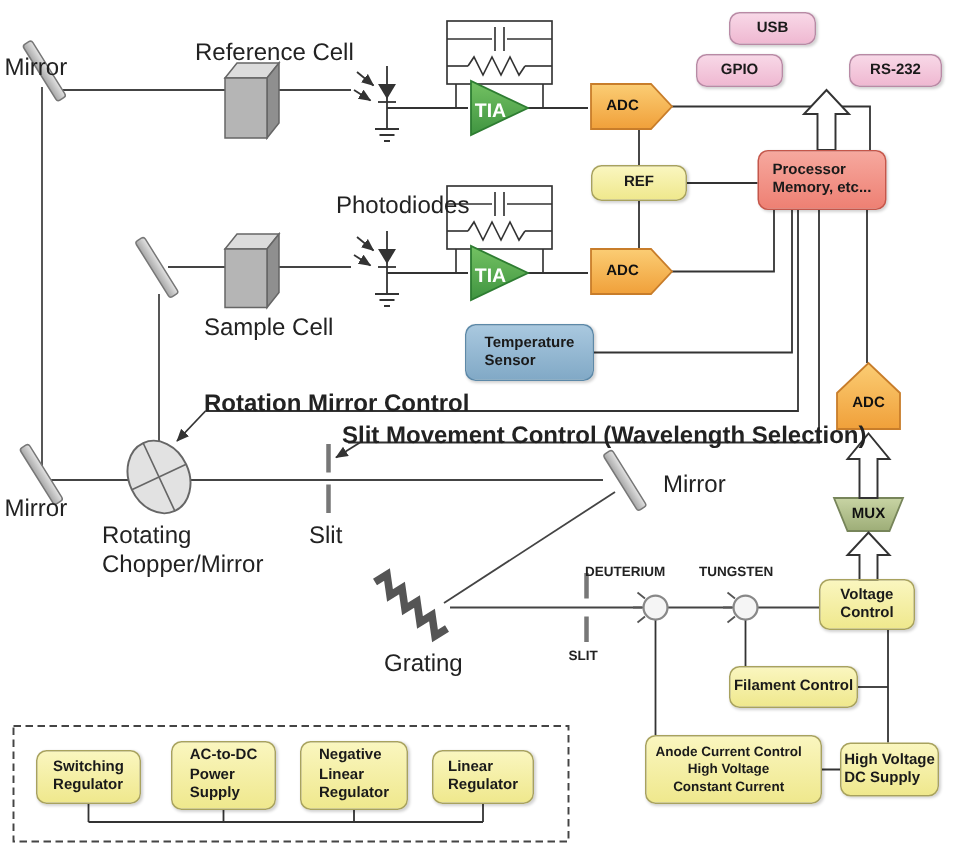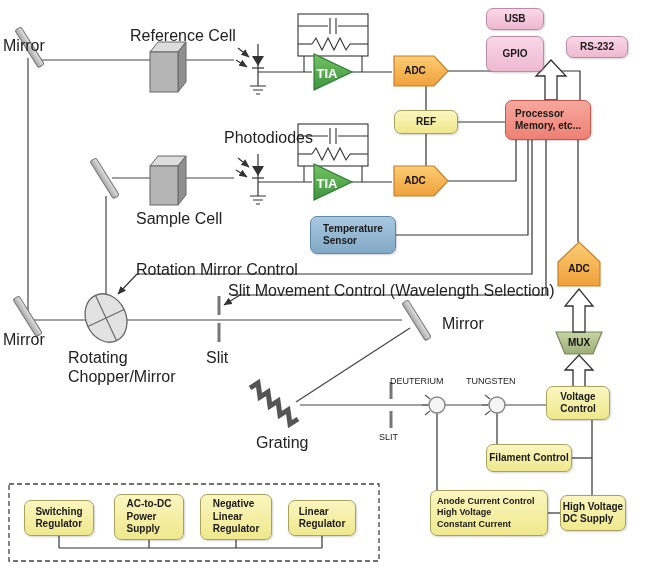--- a/index.html
+++ b/index.html
@@ -1,33 +1,33 @@
 <!DOCTYPE html>
 <html><head>
 <meta charset="utf-8">
 <style>
   *{margin:0;padding:0;box-sizing:border-box}
   html,body{background:#fff}
   .stage{position:relative;width:650px;height:567px;background:#ffffff;
          font-family:"Liberation Sans",sans-serif;overflow:hidden}
   .stage svg{position:absolute;left:0;top:0}
   .lbl{position:absolute;font-size:16px;color:#222;white-space:pre-line;line-height:1.2}
-  .b{font-weight:normal}
+  .b{font-weight:bold}
   .tiny{font-size:9px}
   .box{position:absolute;display:flex;align-items:center;justify-content:center;
        font-size:10px;font-weight:bold;color:#1a1a1a;
        border-radius:7px;border:1px solid #999;white-space:pre-line;line-height:1.25;
        box-shadow:1px 1px 2px rgba(0,0,0,.18)}
   .pink  {background:linear-gradient(#f8d8e7,#efb8d1);border-color:#b98aa5}
   .yellow{background:linear-gradient(#faf6bf,#efe88d);border-color:#a8a25e}
   .red   {background:linear-gradient(#f6a89e,#ee8073);border-color:#c4564a}
   .blue  {background:linear-gradient(#a9c8df,#81a9c6);border-color:#5d89a8}
   .shape-lbl{position:absolute;text-align:center;font-weight:bold;color:#111;font-size:10px}
   .white{color:#fff;font-size:13px}
-  .left-align{justify-content:flex-start;text-align:left;padding-left:6px;font-size:9px}
+  .left-align{justify-content:flex-start;text-align:center;padding-left:6px;font-size:9px}
 </style>
 </head>
 <body>
 
 <div class="stage">
 
   <svg width="650" height="567" viewBox="0 0 650 567">
     <defs>
       <marker id="ah" markerWidth="9" markerHeight="8" refX="6.5" refY="3" orient="auto">
         <path d="M0,0 L7,3 L0,6 Z" fill="#333"></path>
@@ -204,21 +204,21 @@
   <div class="lbl" style="left:206px;top:348px">Slit</div>
   <div class="lbl" style="left:442px;top:314px">Mirror</div>
   <div class="lbl" style="left:256px;top:433px">Grating</div>
   <div class="lbl b tiny" style="left:390px;top:376px">DEUTERIUM</div>
   <div class="lbl b tiny" style="left:466px;top:376px">TUNGSTEN</div>
   <div class="lbl b tiny" style="left:379px;top:432px">SLIT</div>
   <div class="lbl b" style="left:136px;top:260px">Rotation Mirror Control</div>
   <div class="lbl b" style="left:228px;top:281px">Slit Movement Control (Wavelength Selection)</div>
 
   <div class="box pink" style="left:486px;top:8px;width:58px;height:22px">USB</div>
-  <div class="box pink" style="left:486px;top:36px;width:58px;height:36px">GPIO</div>
+  <div class="box pink" style="left:464px;top:36px;width:58px;height:22px">GPIO</div>
   <div class="box pink" style="left:566px;top:36px;width:62px;height:22px">RS-232</div>
   <div class="box red" style="left:505px;top:100px;width:86px;height:40px">Processor
 Memory, etc...</div>
   <div class="box yellow" style="left:394px;top:110px;width:64px;height:24px">REF</div>
   <div class="box blue" style="left:310px;top:216px;width:86px;height:38px">Temperature
 Sensor</div>
   <div class="box yellow" style="left:546px;top:386px;width:64px;height:34px">Voltage
 Control</div>
   <div class="box yellow" style="left:486px;top:444px;width:86px;height:28px">Filament Control</div>
   <div class="box yellow left-align" style="left:430px;top:490px;width:118px;height:46px">Anode Current Control

